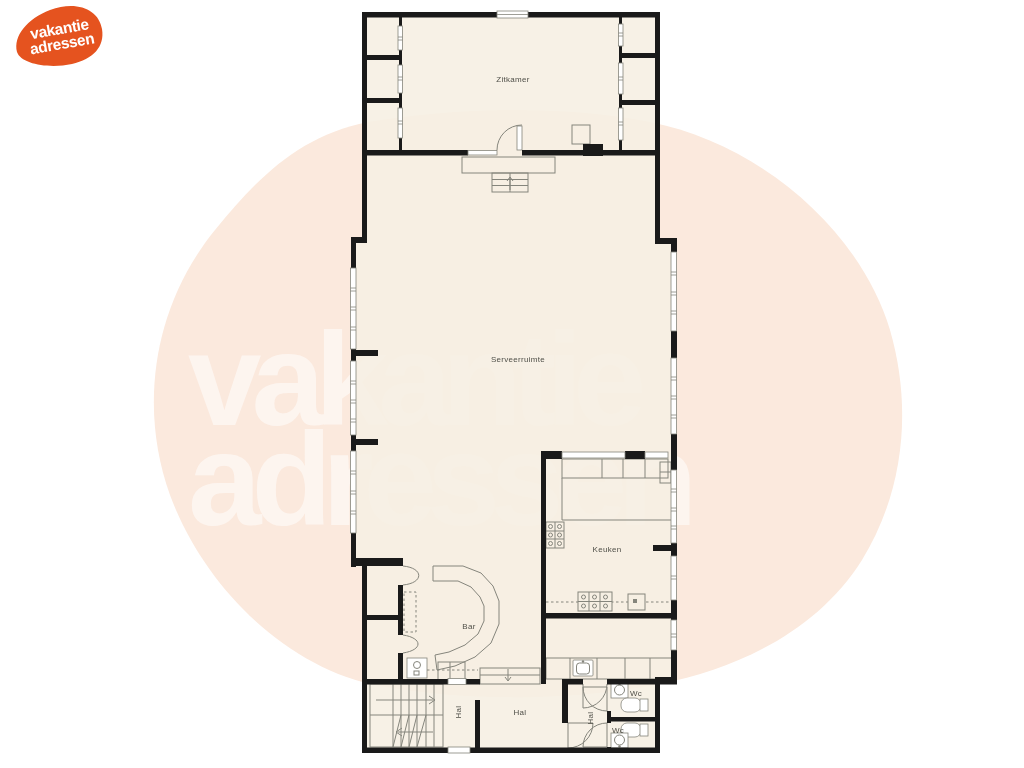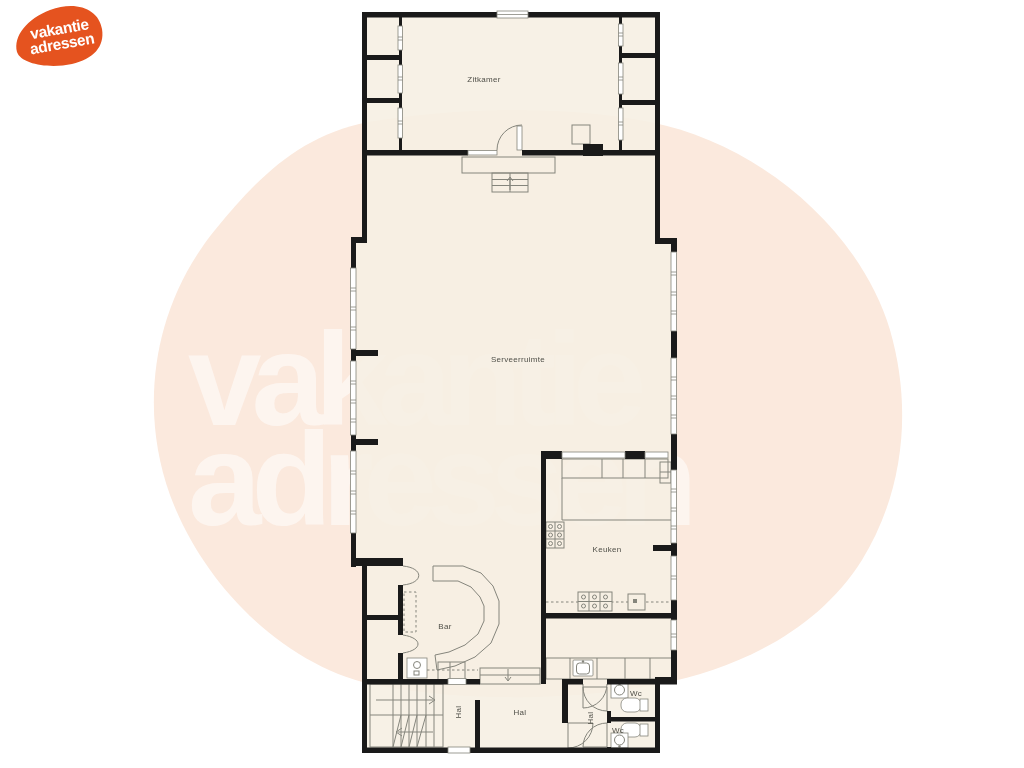--- a/index.html
+++ b/index.html
@@ -249,24 +249,24 @@
       <rect class="win" x="671" y="470" width="5.5" height="73"></rect>
       <rect class="win" x="671" y="556" width="5.5" height="44"></rect>
       <rect class="win" x="671" y="620" width="5.5" height="30"></rect>
       <path class="mull" d="M671,272 h5.5 M671,275 h5.5 M671,292 h5.5 M671,295 h5.5 M671,311 h5.5 M671,314 h5.5
                            M671,377 h5.5 M671,380 h5.5 M671,396 h5.5 M671,399 h5.5 M671,415 h5.5 M671,418 h5.5
                            M671,489 h5.5 M671,492 h5.5 M671,508 h5.5 M671,511 h5.5 M671,526 h5.5 M671,529 h5.5
                            M671,576 h5.5 M671,579 h5.5 M671,634 h5.5 M671,637 h5.5"></path>
     </g>
   </svg>
 
-  <div class="room-label" style="left:484px;top:79px">Zitkamer</div>
+  <div class="room-label" style="left:513px;top:79px">Zitkamer</div>
   <div class="room-label" style="left:518px;top:359px">Serveerruimte</div>
   <div class="room-label" style="left:607px;top:549px">Keuken</div>
-  <div class="room-label" style="left:445px;top:626px">Bar</div>
+  <div class="room-label" style="left:469px;top:626px">Bar</div>
   <div class="room-label" style="left:520px;top:712px">Hal</div>
   <div class="room-label vert" style="left:458px;top:712px">Hal</div>
   <div class="room-label vert" style="left:590px;top:718px">Hal</div>
   <div class="room-label" style="left:636px;top:693px">Wc</div>
   <div class="room-label" style="left:618px;top:730px">Wc</div>
 
   <svg id="logo" viewBox="0 0 110 75">
     <path class="blob" d="M 17,52 C 13,36 27,19 50,10 C 76,0 99,9 102,29 C 105,47 93,59 72,64 C 49,69 21,64 17,52 Z"></path>
     <g transform="rotate(-10 61 38)">
       <text x="61" y="34">vakantie</text>

